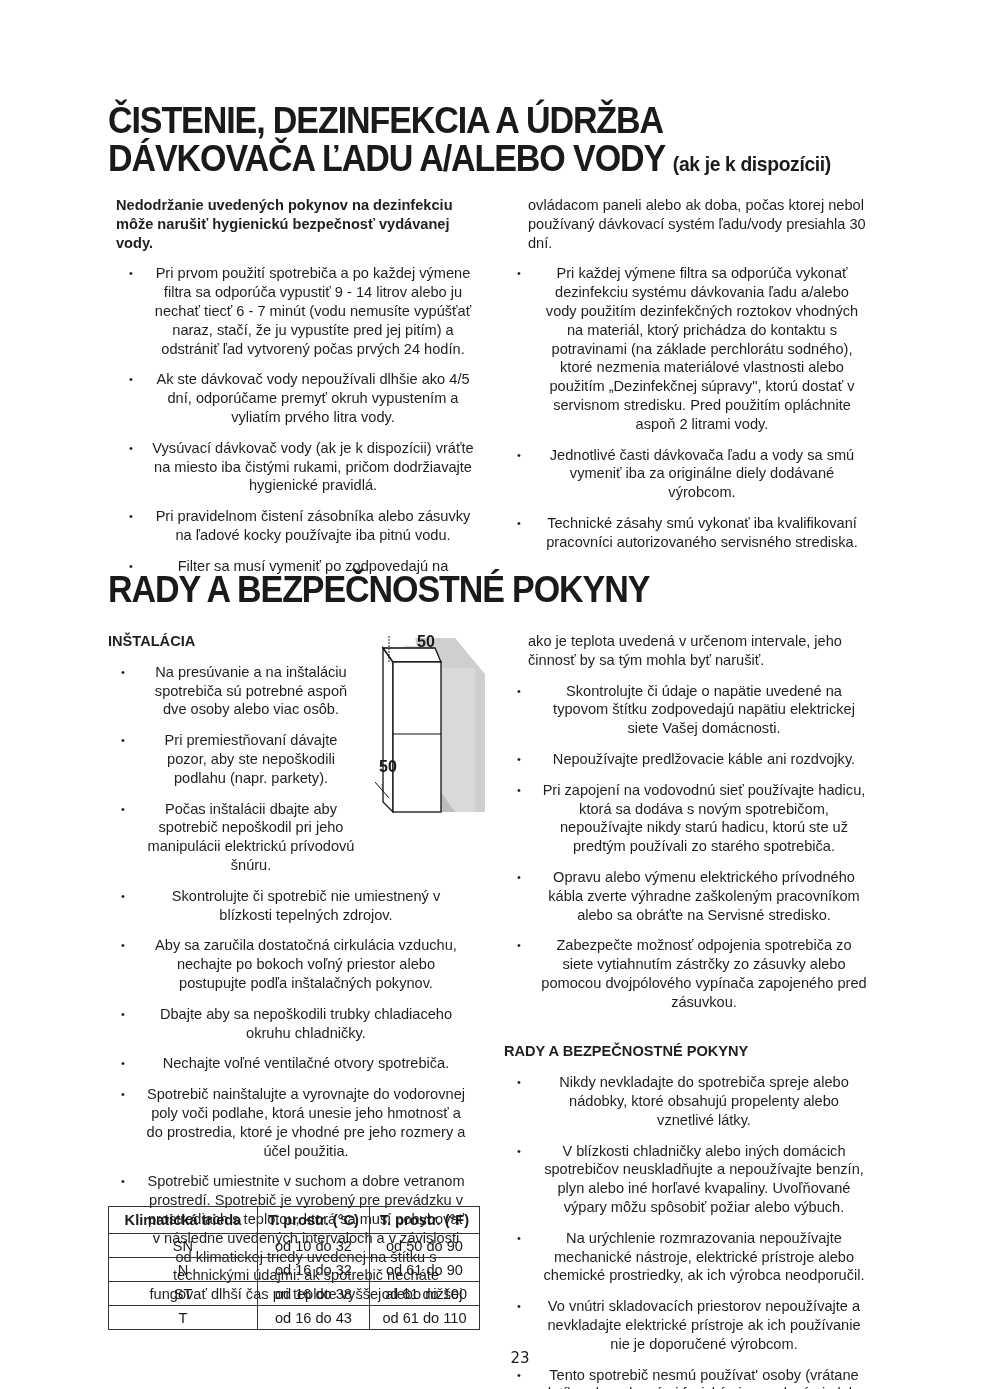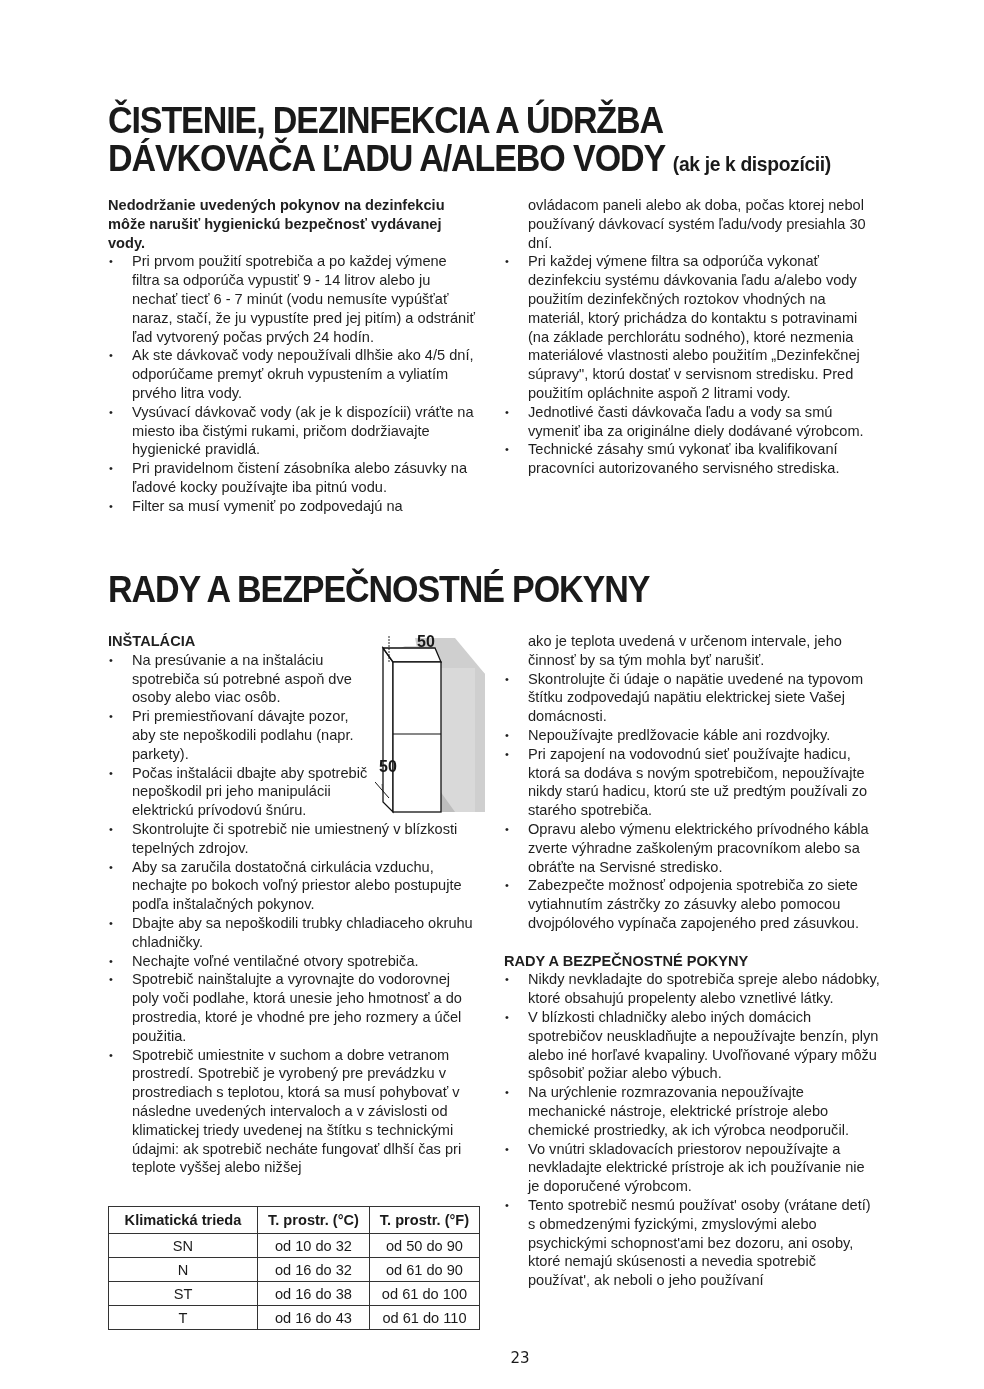--- a/index.html
+++ b/index.html
@@ -4,40 +4,40 @@
   <style>
     html, body { margin: 0; padding: 0; background: #ffffff; }
     body { width: 984px; height: 1389px; position: relative; overflow: hidden; color: #1a1a1a; font-family: "Liberation Sans", sans-serif; }
     .h1 { position: absolute; left: 108px; font-family: "Liberation Sans", sans-serif; font-weight: bold; font-size: 37px; line-height: 38px; letter-spacing: -1.2px; transform: scaleX(0.92); transform-origin: left top; white-space: nowrap; color: #1a1a1a; }
     .h1 .sub { font-size: 21px; letter-spacing: -0.4px; }
     .col { position: absolute; font-size: 14.6px; line-height: 18.8px; color: #1f1f1f; }
     .col p { margin: 0; }
     .bold { font-weight: bold; }
     .subhead { font-weight: bold; margin: 0; }
     ul.bl { list-style: none; margin: 0; padding: 0; }
-    ul.bl li { position: relative; padding-left: 24px; margin: 0; }
+    ul.bl li { position: relative; padding-left: 24px; margin: 12px; text-align: center; }
     ul.bl li::before { content: "•"; position: absolute; left: 1px; top: 0; font-size: 11px; }
     .cont { padding-left: 24px; }
     .gap { height: 18.8px; }
     .fig { position: absolute; left: 375px; top: 634px; width: 110px; height: 180px; }
     .fig-label { position: absolute; font-weight: bold; font-size: 16px; }
     table.clim { position: absolute; left: 108px; top: 1206px; border-collapse: collapse; font-size: 14.6px; width: 372px; }
     table.clim th, table.clim td { border: 1.2px solid #333; text-align: center; height: 23px; padding: 0 4px; }
     table.clim th { font-weight: bold; height: 26px; }
     .pageno { position: absolute; left: 0; width: 984px; top: 1349px; text-align: center; font-family: "DejaVu Sans", sans-serif; font-size: 15px; margin-left: 28px; }
   </style>
 </head>
 <body>
 
 <div class="h1" style="top:102px;">
   <div>ČISTENIE, DEZINFEKCIA A ÚDRŽBA</div>
   <div><span>DÁVKOVAČA ĽADU A/ALEBO VODY</span> <span class="sub">(ak je k dispozícii)</span></div>
 </div>
 
-<div class="col" style="left:108px; top:196px; width:370px;">
+<div class="col" style="left:116px; top:196px; width:370px;">
   <p class="bold">Nedodržanie uvedených pokynov na dezinfekciu môže narušiť hygienickú bezpečnosť vydávanej vody.</p>
   <ul class="bl">
     <li>Pri prvom použití spotrebiča a po každej výmene filtra sa odporúča vypustiť 9 - 14 litrov alebo ju nechať tiecť 6 - 7 minút (vodu nemusíte vypúšťať naraz, stačí, že ju vypustíte pred jej pitím) a odstrániť ľad vytvorený počas prvých 24 hodín.</li>
     <li>Ak ste dávkovač vody nepoužívali dlhšie ako 4/5 dní, odporúčame premyť okruh vypustením a vyliatím prvého litra vody.</li>
     <li>Vysúvací dávkovač vody (ak je k dispozícii) vráťte na miesto iba čistými rukami, pričom dodržiavajte hygienické pravidlá.</li>
     <li>Pri pravidelnom čistení zásobníka alebo zásuvky na ľadové kocky používajte iba pitnú vodu.</li>
     <li>Filter sa musí vymeniť po zodpovedajú na</li>
   </ul>
 </div>
 

